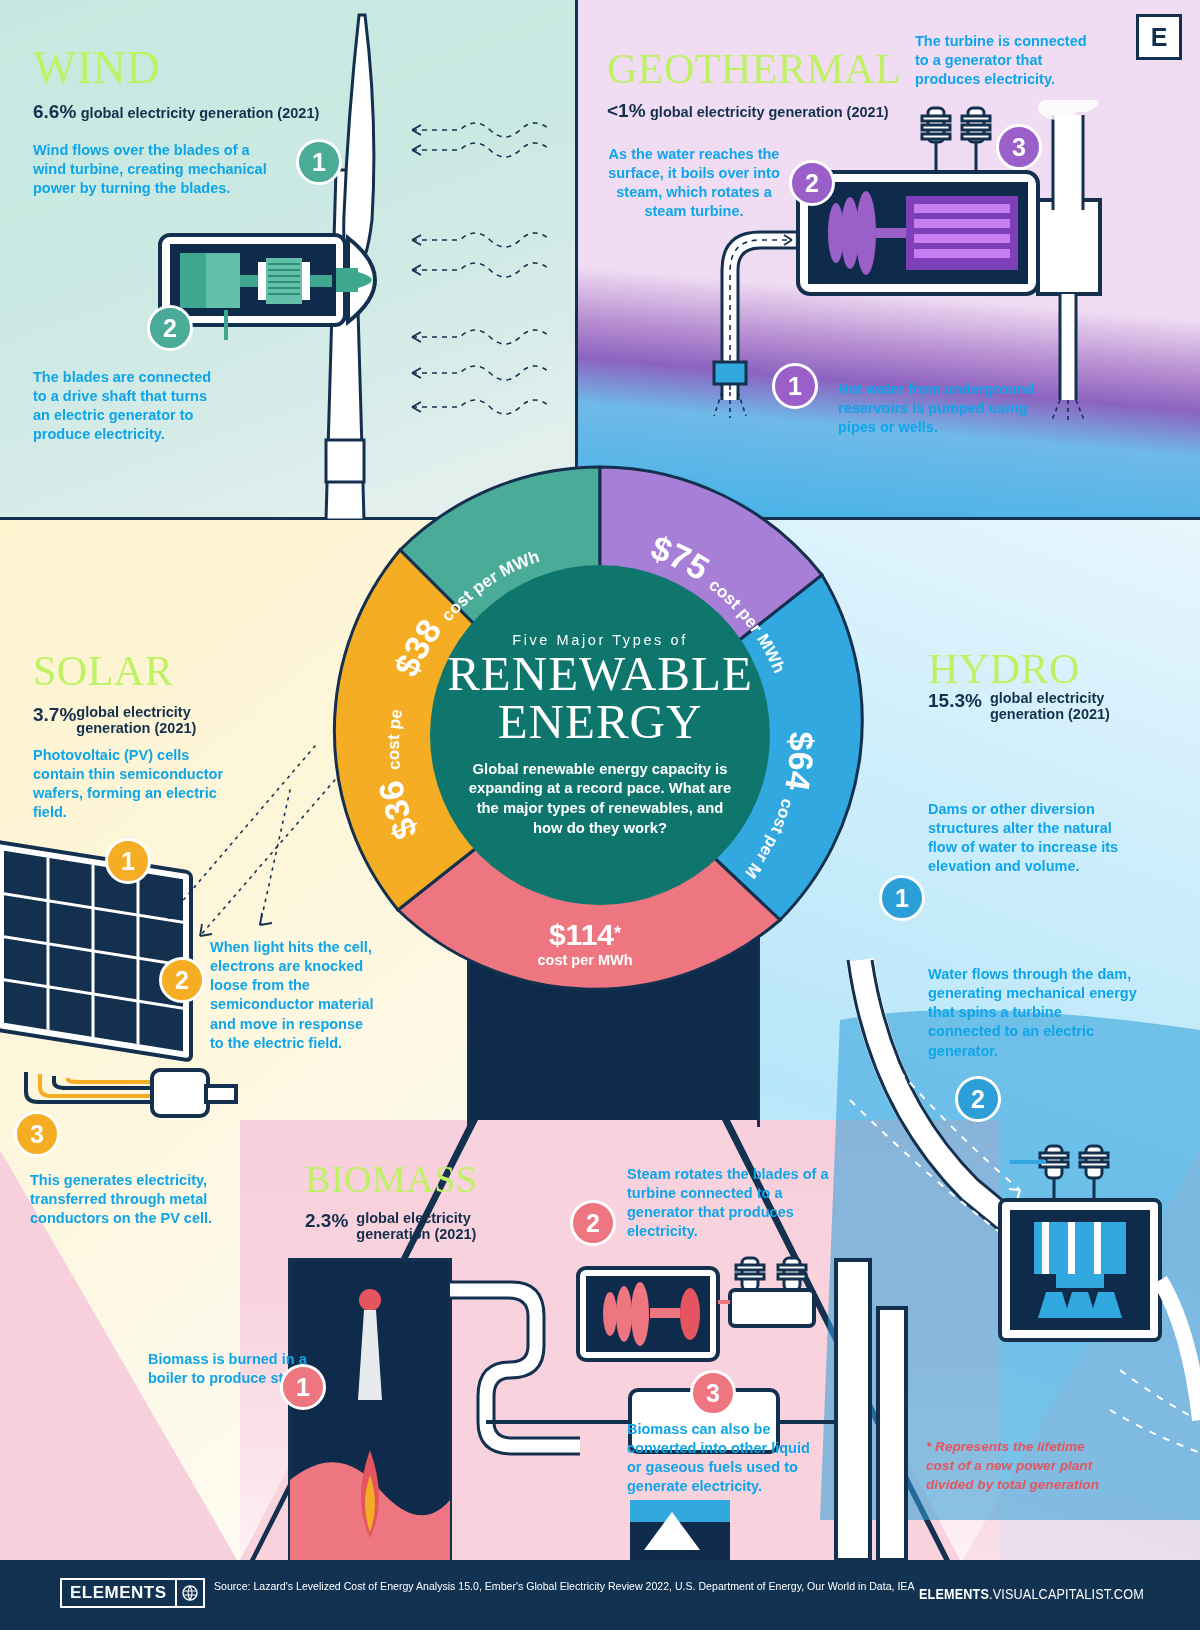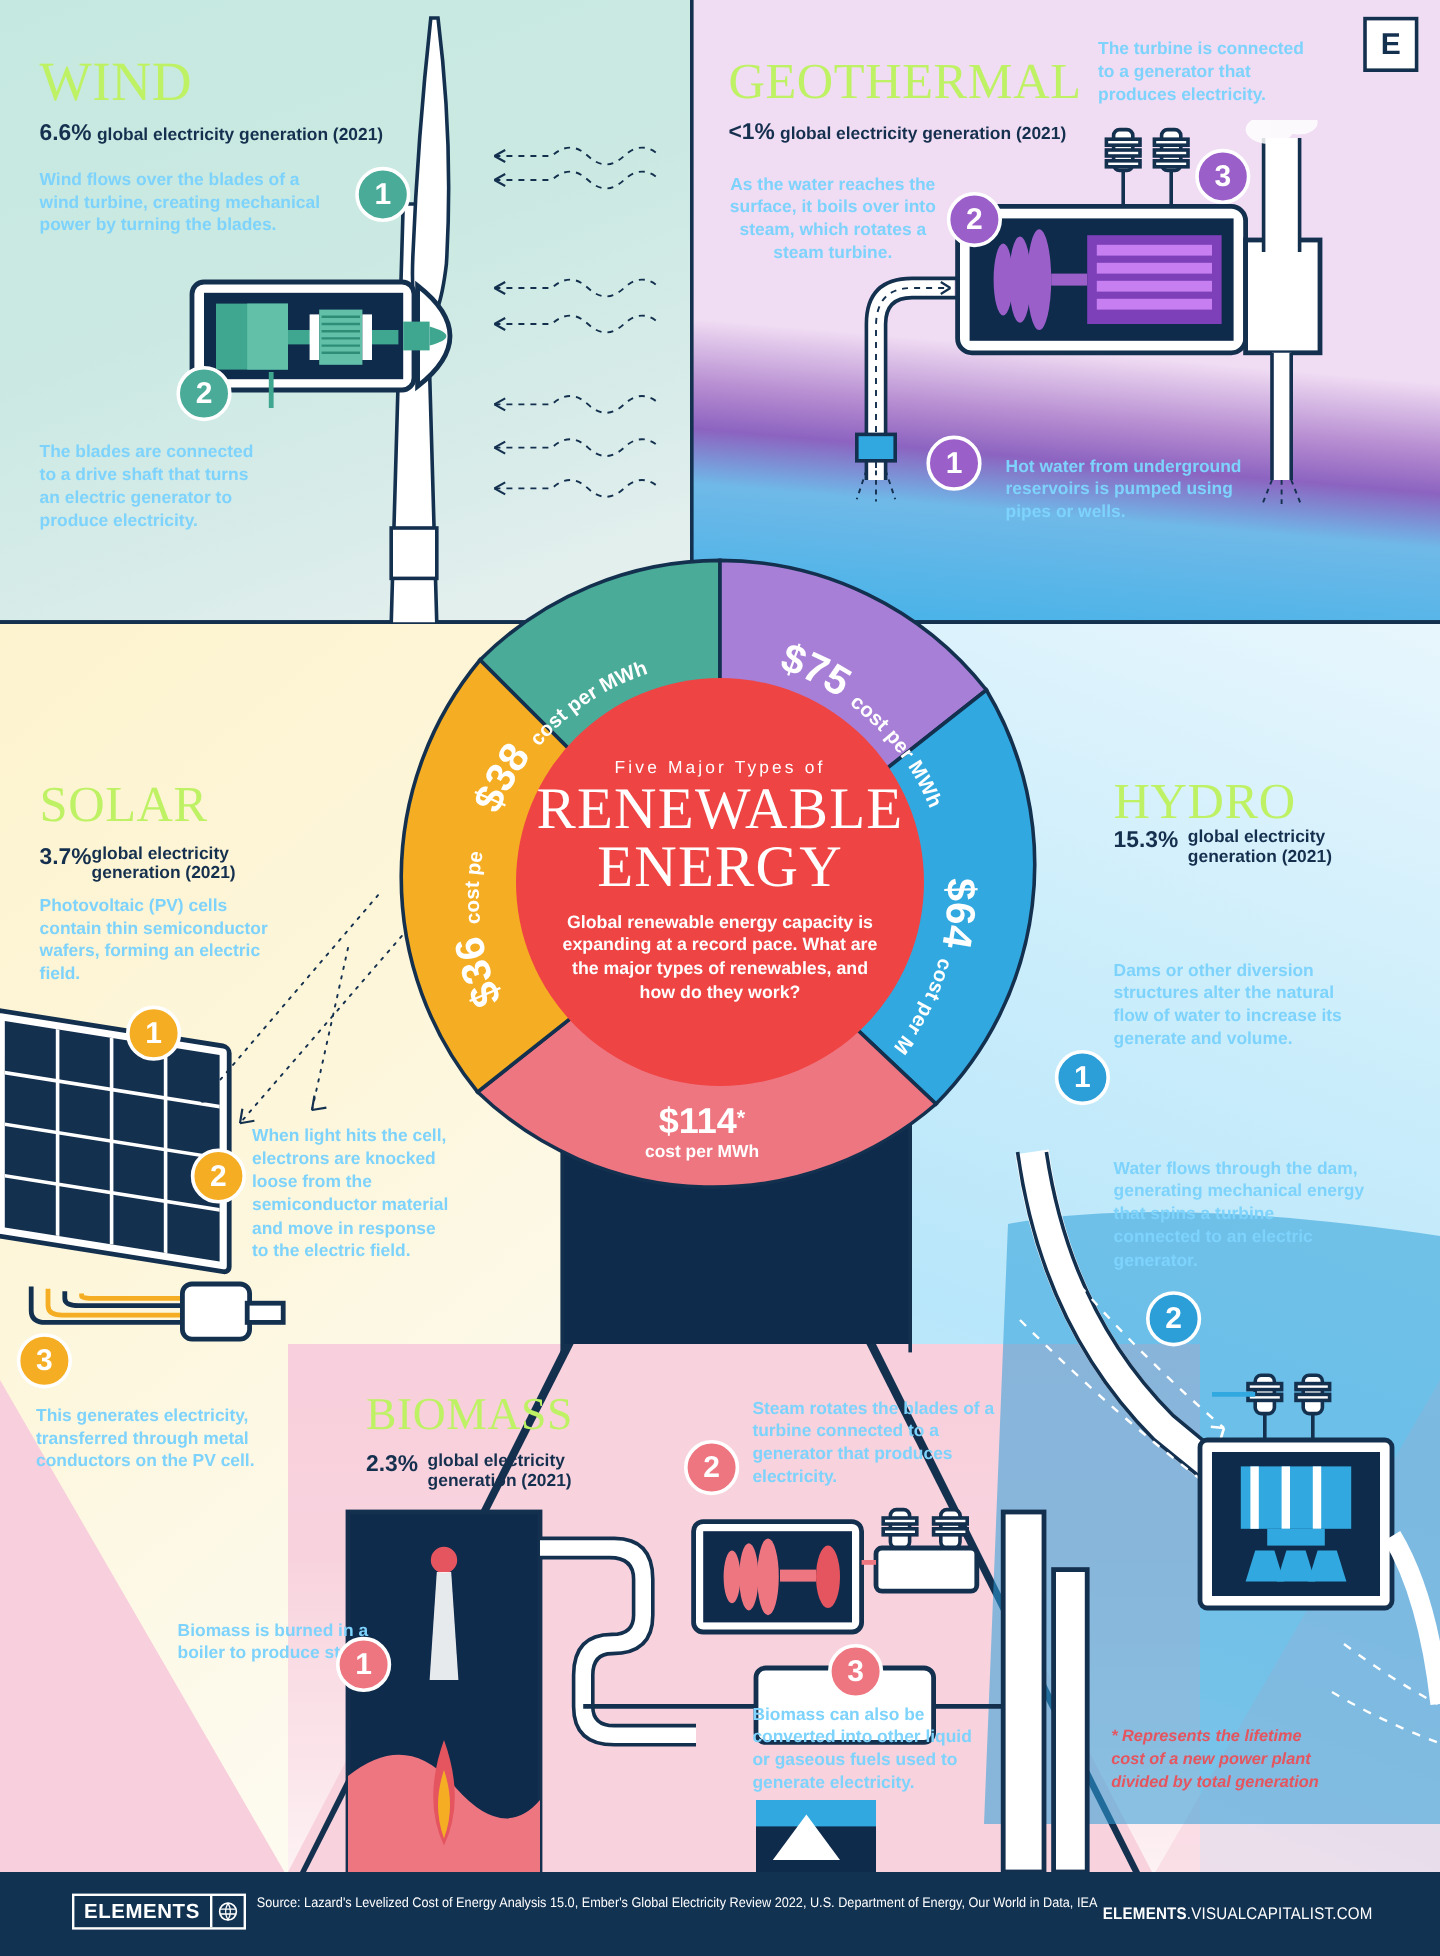--- a/index.html
+++ b/index.html
@@ -46,21 +46,21 @@
   .serif-title {
     font-family: "Liberation Serif", serif;
     font-weight: 400;
     color: #bef264;
     letter-spacing: 0.5px;
   }
   .pct-line { color: #15304e; }
   .pct-num { font-weight: bold; font-size: 19px; }
   .pct-txt { font-size: 14.5px; font-weight: 600; }
   .body-txt {
-    color: #7dd3fc;
+    color: #0ea5e9;
     font-size: 14.5px;
     font-weight: 600;
     line-height: 1.32;
   }
 
   
   .badge {
     position: absolute;
     width: 46px; height: 46px; border-radius: 50%;
     color: #fff;
@@ -80,21 +80,21 @@
     position: absolute;
     left: 310px; top: 460px;
     width: 580px; height: 580px;
     z-index: 20;
   }
   #center-circle {
     position: absolute;
     left: 430px; top: 565px;
     width: 340px; height: 340px;
     border-radius: 50%;
-    background: #ef4444;
+    background: #0f766e;
     z-index: 25;
     display: flex; flex-direction: column;
     align-items: center; justify-content: center;
     text-align: center;
     padding: 0 30px;
   }
   #center-kicker {
     color: #ffffff;
     font-size: 14.5px;
     letter-spacing: 2.6px;
@@ -560,21 +560,21 @@
   <div class="txtblock" style="left:928px; top:648px;">
     <div class="serif-title" style="font-size:42px; line-height:1;">HYDRO</div>
     <div class="pct-line" style="display:flex; gap:8px;">
       <span class="pct-num">15.3%</span>
       <span style="display:inline-block;">
         <span class="pct-txt" style="display:block;">global electricity</span>
         <span class="pct-txt" style="display:block;">generation (2021)</span>
       </span>
     </div>
   </div>
-  <div class="txtblock body-txt" style="left:928px; top:800px; width:200px;">Dams or other diversion structures alter the natural flow of water to increase its generate and volume.</div>
+  <div class="txtblock body-txt" style="left:928px; top:800px; width:200px;">Dams or other diversion structures alter the natural flow of water to increase its elevation and volume.</div>
   <div class="badge hydro" style="left:879px; top:875px;">1</div>
   <div class="txtblock body-txt" style="left:928px; top:965px; width:210px;">Water flows through the dam, generating mechanical energy that spins a turbine connected to an electric generator.</div>
   <div class="badge hydro" style="left:955px; top:1076px;">2</div>
 
   <div class="txtblock" style="left:305px; top:1160px;">
     <div class="serif-title" style="font-size:38px; line-height:1;">BIOMASS</div>
     <div class="pct-line" style="margin-top:12px; display:flex; gap:8px;">
       <span class="pct-num">2.3%</span>
       <span style="display:inline-block;">
         <span class="pct-txt" style="display:block;">global electricity</span>

